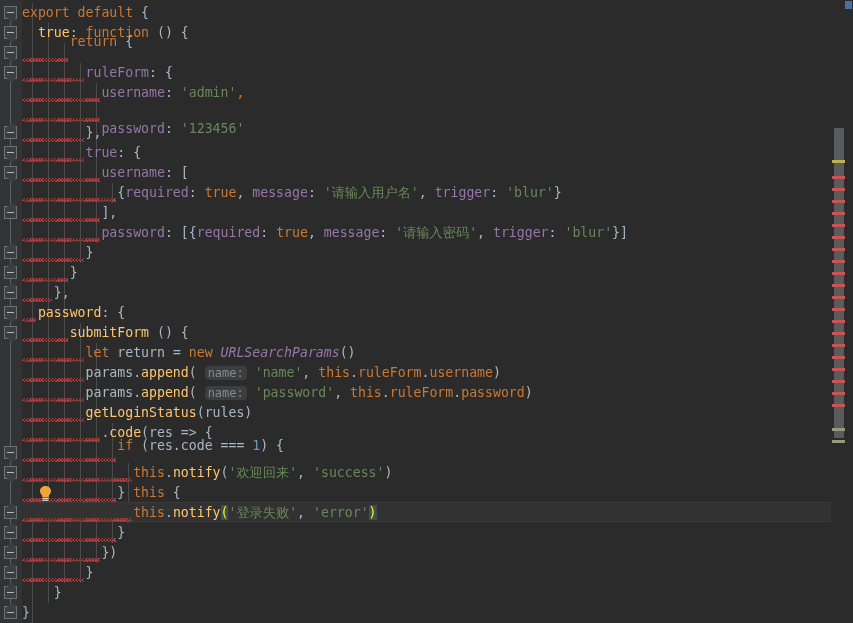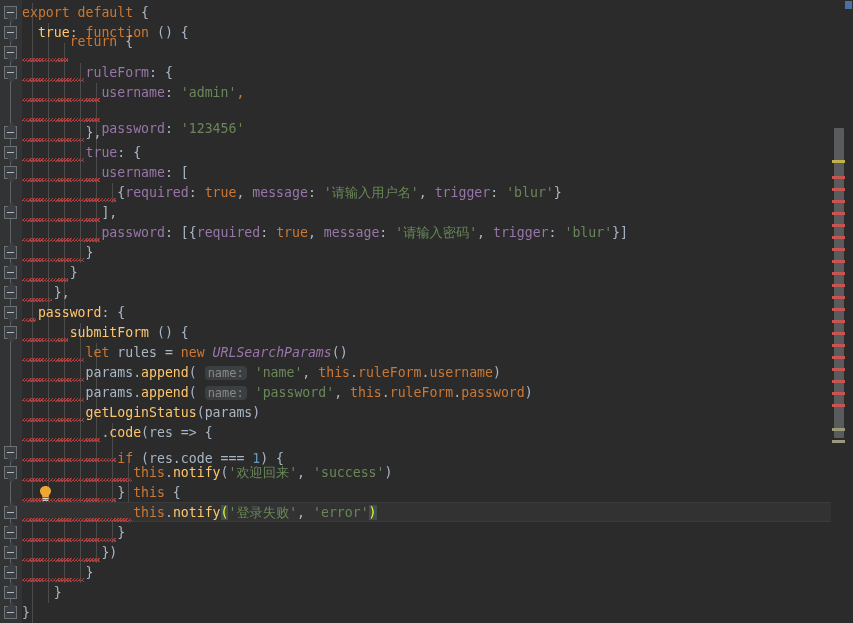--- a/index.html
+++ b/index.html
@@ -312,26 +312,26 @@
         <div class="line" style="top: 143px; z-index: 2;"><span class="txt plain">        </span><span class="txt prop">true</span><span class="txt punc">: {</span></div>
         <div class="line" style="top: 163px; z-index: 2;"><span class="txt plain">          </span><span class="txt prop">username</span><span class="txt punc">: [</span></div>
         <div class="line" style="top: 183px; z-index: 2;"><span class="txt punc">            {</span><span class="txt prop">required</span><span class="txt punc">: </span><span class="txt kw">true</span><span class="txt punc">, </span><span class="txt prop">message</span><span class="txt punc">: </span><span class="txt str">'请输入用户名'</span><span class="txt punc">, </span><span class="txt prop">trigger</span><span class="txt punc">: </span><span class="txt str">'blur'</span><span class="txt punc">}</span></div>
         <div class="line" style="top: 203px; z-index: 2;"><span class="txt punc">          ],</span></div>
         <div class="line" style="top: 223px; z-index: 2;"><span class="txt plain">          </span><span class="txt prop">password</span><span class="txt punc">: [{</span><span class="txt prop">required</span><span class="txt punc">: </span><span class="txt kw">true</span><span class="txt punc">, </span><span class="txt prop">message</span><span class="txt punc">: </span><span class="txt str">'请输入密码'</span><span class="txt punc">, </span><span class="txt prop">trigger</span><span class="txt punc">: </span><span class="txt str">'blur'</span><span class="txt punc">}]</span></div>
         <div class="line" style="top: 243px; z-index: 2;"><span class="txt punc">        }</span></div>
         <div class="line" style="top: 263px; z-index: 2;"><span class="txt punc">      }</span></div>
         <div class="line" style="top: 283px; z-index: 2;"><span class="txt punc">    },</span></div>
         <div class="line" style="top: 303px; z-index: 2;"><span class="txt plain">  </span><span class="txt fn">password</span><span class="txt punc">: {</span></div>
         <div class="line" style="top: 323px; z-index: 2;"><span class="txt plain">      </span><span class="txt fn">submitForm</span><span class="txt punc"> () {</span></div>
-        <div class="line" style="top: 343px; z-index: 2;"><span class="txt plain">        </span><span class="txt kw">let</span><span class="txt punc"> rules = </span><span class="txt kw">new</span><span class="txt punc"> </span><span class="txt cls">URLSearchParams</span><span class="txt punc">()</span></div>
+        <div class="line" style="top: 343px; z-index: 2;"><span class="txt plain">        </span><span class="txt kw">let</span><span class="txt punc"> return = </span><span class="txt kw">new</span><span class="txt punc"> </span><span class="txt cls">URLSearchParams</span><span class="txt punc">()</span></div>
         <div class="line" style="top: 363px; z-index: 2;"><span class="txt punc">        params</span><span class="txt punc">.</span><span class="txt fn">append</span><span class="txt punc">( </span><span class="txt hint">name:</span><span class="txt punc"> </span><span class="txt str">'name'</span><span class="txt punc">, </span><span class="txt kw">this</span><span class="txt punc">.</span><span class="txt field">ruleForm</span><span class="txt punc">.</span><span class="txt field">username</span><span class="txt punc">)</span></div>
         <div class="line" style="top: 383px; z-index: 2;"><span class="txt punc">        params</span><span class="txt punc">.</span><span class="txt fn">append</span><span class="txt punc">( </span><span class="txt hint">name:</span><span class="txt punc"> </span><span class="txt str">'password'</span><span class="txt punc">, </span><span class="txt kw">this</span><span class="txt punc">.</span><span class="txt field">ruleForm</span><span class="txt punc">.</span><span class="txt field">password</span><span class="txt punc">)</span></div>
-        <div class="line" style="top: 403px; z-index: 2;"><span class="txt plain">        </span><span class="txt fn">getLoginStatus</span><span class="txt punc">(params)</span></div>
+        <div class="line" style="top: 403px; z-index: 2;"><span class="txt plain">        </span><span class="txt fn">getLoginStatus</span><span class="txt punc">(rules)</span></div>
         <div class="line" style="top: 423px; z-index: 2;"><span class="txt punc">          .</span><span class="txt fn">code</span><span class="txt punc">(res =&gt; {</span></div>
-        <div class="line" style="top: 449px; z-index: 2;"><span class="txt plain">            </span><span class="txt kw">if</span><span class="txt punc"> (res.</span><span class="txt punc">code</span><span class="txt punc"> === </span><span class="txt num">1</span><span class="txt punc">) {</span></div>
+        <div class="line" style="top: 436px; z-index: 2;"><span class="txt plain">            </span><span class="txt kw">if</span><span class="txt punc"> (res.</span><span class="txt punc">code</span><span class="txt punc"> === </span><span class="txt num">1</span><span class="txt punc">) {</span></div>
         <div class="line" style="top: 463px; z-index: 2;"><span class="txt plain">              </span><span class="txt kw">this</span><span class="txt punc">.</span><span class="txt fn">notify</span><span class="txt punc">(</span><span class="txt str">'欢迎回来'</span><span class="txt punc">, </span><span class="txt str">'success'</span><span class="txt punc">)</span></div>
         <div class="line" style="top: 483px; z-index: 2;"><span class="txt punc">            } </span><span class="txt kw">this</span><span class="txt punc"> {</span></div>
         <div class="line" style="top: 503px; z-index: 2;"><span class="txt plain">              </span><span class="txt kw">this</span><span class="txt punc">.</span><span class="txt fn">notify</span><span class="txt matchparen">(</span><span class="txt str">'登录失败'</span><span class="txt punc">, </span><span class="txt str">'error'</span><span class="txt matchparen">)</span><span class="caret"></span></div>
         <div class="line" style="top: 523px; z-index: 2;"><span class="txt punc">            }</span></div>
         <div class="line" style="top: 543px; z-index: 2;"><span class="txt punc">          })</span></div>
         <div class="line" style="top: 563px; z-index: 2;"><span class="txt punc">        }</span></div>
         <div class="line" style="top: 583px; z-index: 2;"><span class="txt punc">    }</span></div>
         <div class="line" style="top: 603px; z-index: 2;"><span class="txt punc">}</span></div>
       </div>
   <div class="squiggle" style="top: 58px; left: -4px; width: 50px; z-index: 3;"></div>

